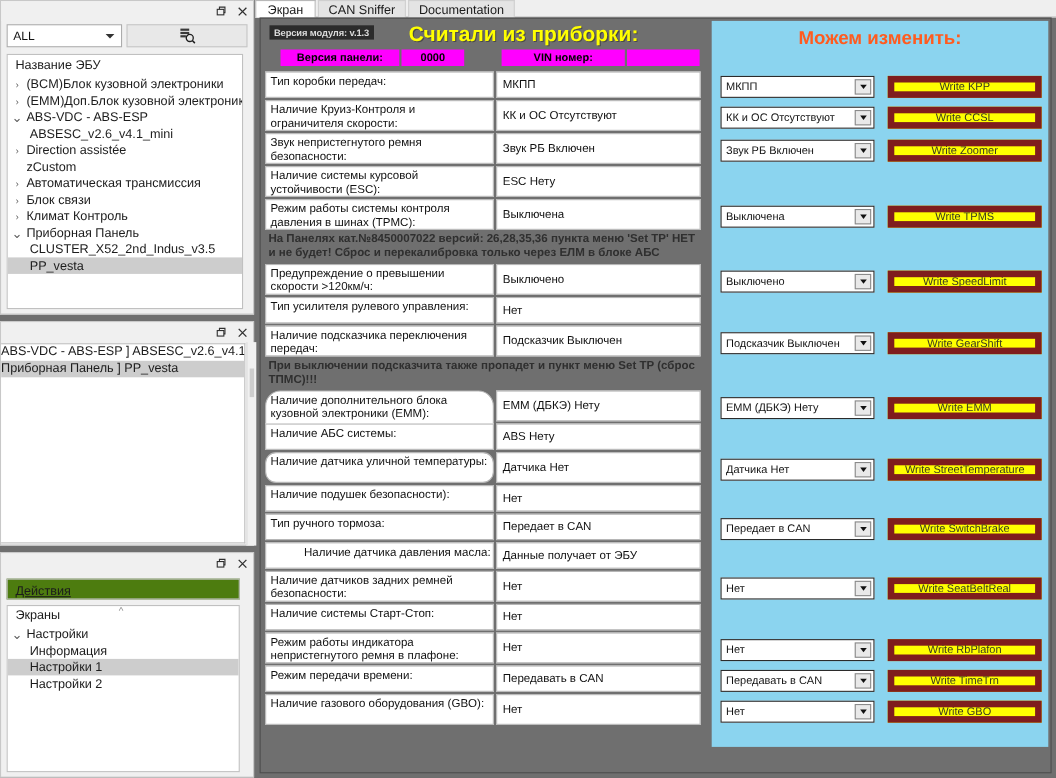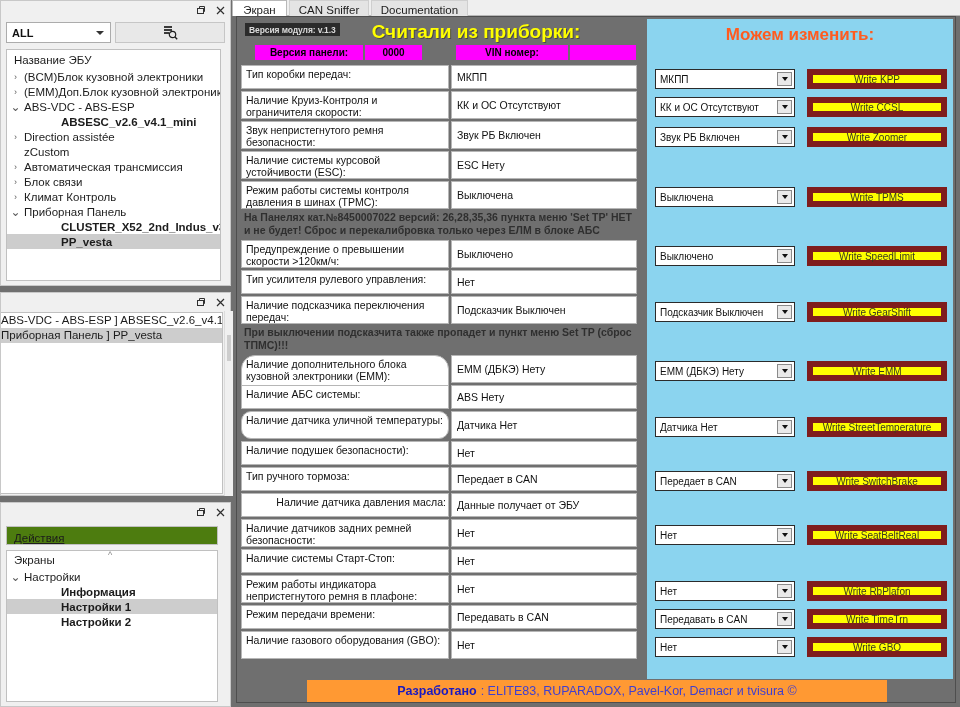--- a/index.html
+++ b/index.html
@@ -40,21 +40,20 @@
   .combo {
     height: 21px;
     background: #fff;
     border: 1px solid #acacac;
     display: flex; align-items: center;
     padding: 0 0 0 5px;
     font-size: 11px;
     color: #111;
     position: relative;
     flex: 0 0 105px;
-    font-weight: bold;
   }
   .combo .caret {
     position: absolute; right: 6px; top: 50%;
     width: 0; height: 0;
     margin-top: -2px;
     border-left: 4px solid transparent;
     border-right: 4px solid transparent;
     border-top: 4px solid #333;
   }
   .tool-btn {
@@ -84,21 +83,21 @@
     color: #1c1c1c;
     white-space: nowrap;
   }
   .tree-node .twisty {
     width: 17px; flex: 0 0 17px;
     display: flex; align-items: center; justify-content: center;
     color: #5a5a5a; font-size: 9px;
   }
   .tree-node.sel { background: #cdcdcd; }
   .tree-node.indent1 { padding-left: 17px; }
-  .tree-node.indent2 { padding-left: 54px; font-weight: bold; }
+  .tree-node.indent2 { padding-left: 20px; }
 
   .flatlist-item {
     height: 15px; line-height: 15px;
     font-size: 11.5px; padding-left: 0px;
     white-space: nowrap; color: #1c1c1c;
   }
   .flatlist-item.sel { background: #cdcdcd; }
 
   .textline {
     position:absolute;
@@ -601,19 +600,15 @@
             <span class="arrowbtn">
               <i></i>
             </span>
           </div>
           <div class="wbtn" style="left: 160px; top: 618px; width: 140px; height: 20px;">
             <span>Write GBO</span>
           </div>
         </div>
     </div>
 
-    <div class="footer" style="left:70px; top:663px; width:580px; height:22px;">
-      <b>Разработано</b>
-        <span>: ELITE83, RUPARADOX, Pavel-Kor, Demacr и tvisura ©</span>
-    </div>
   </div>
 
 </div>
 
 </body></html>

